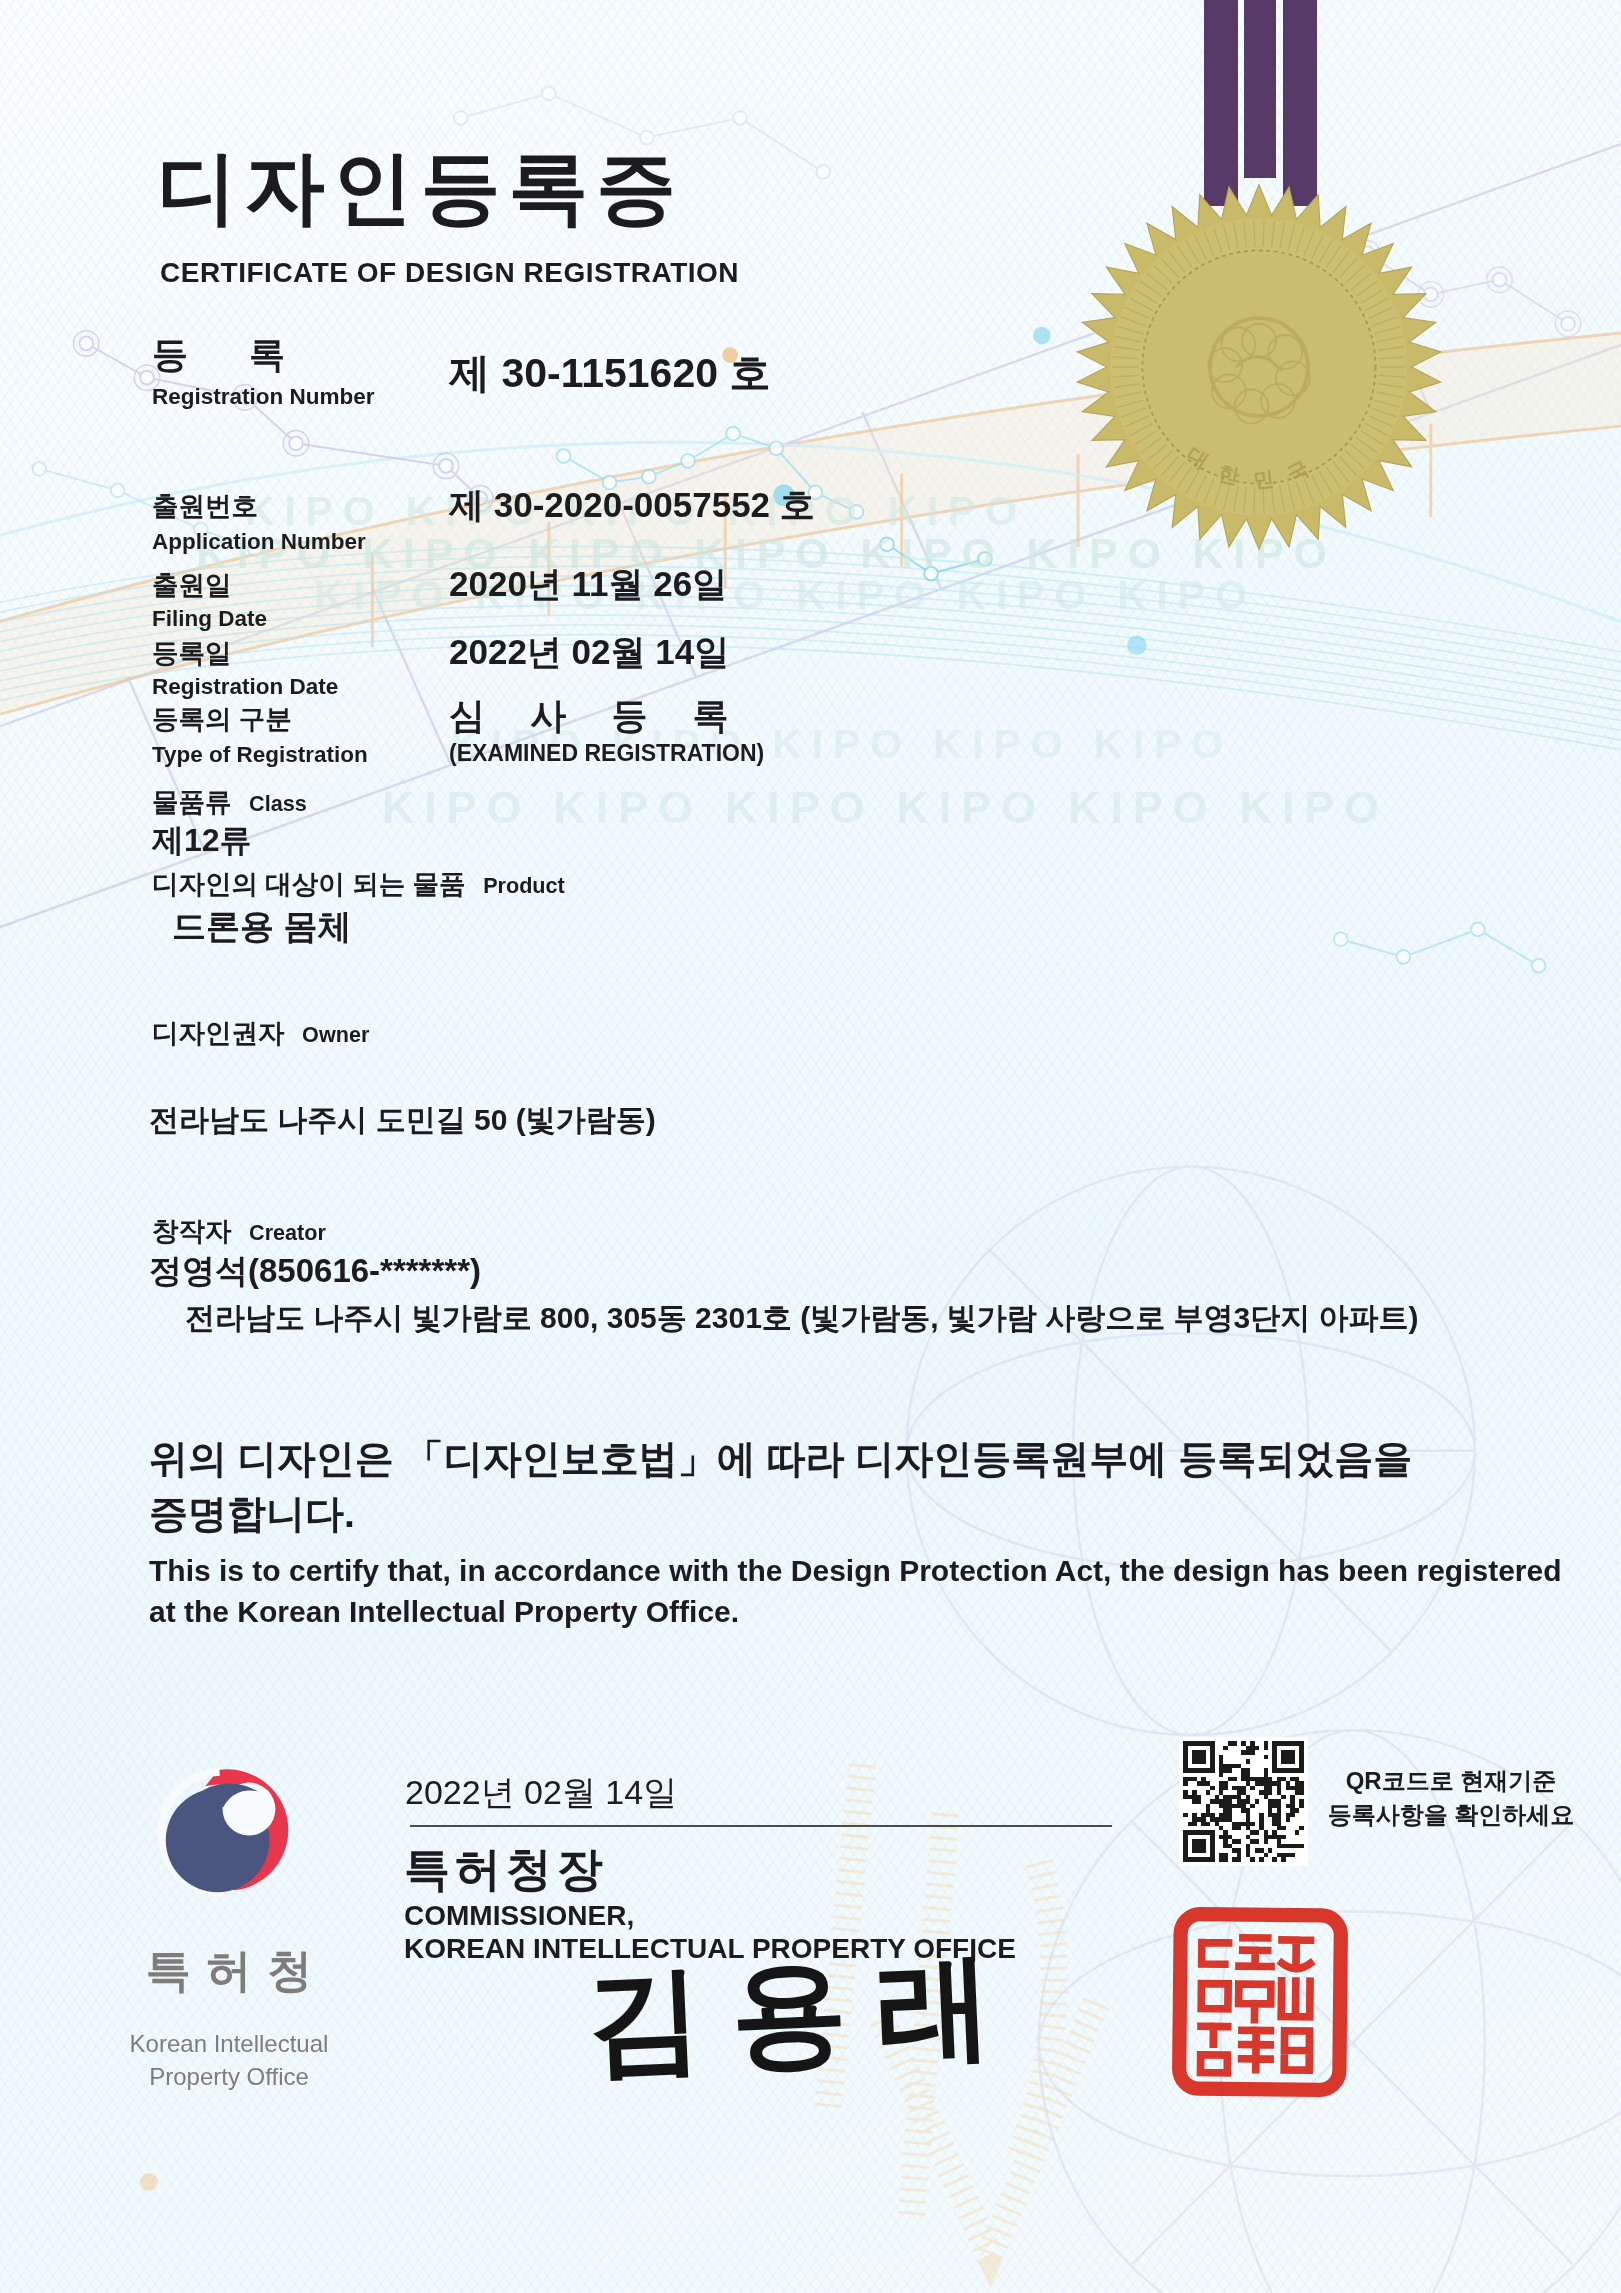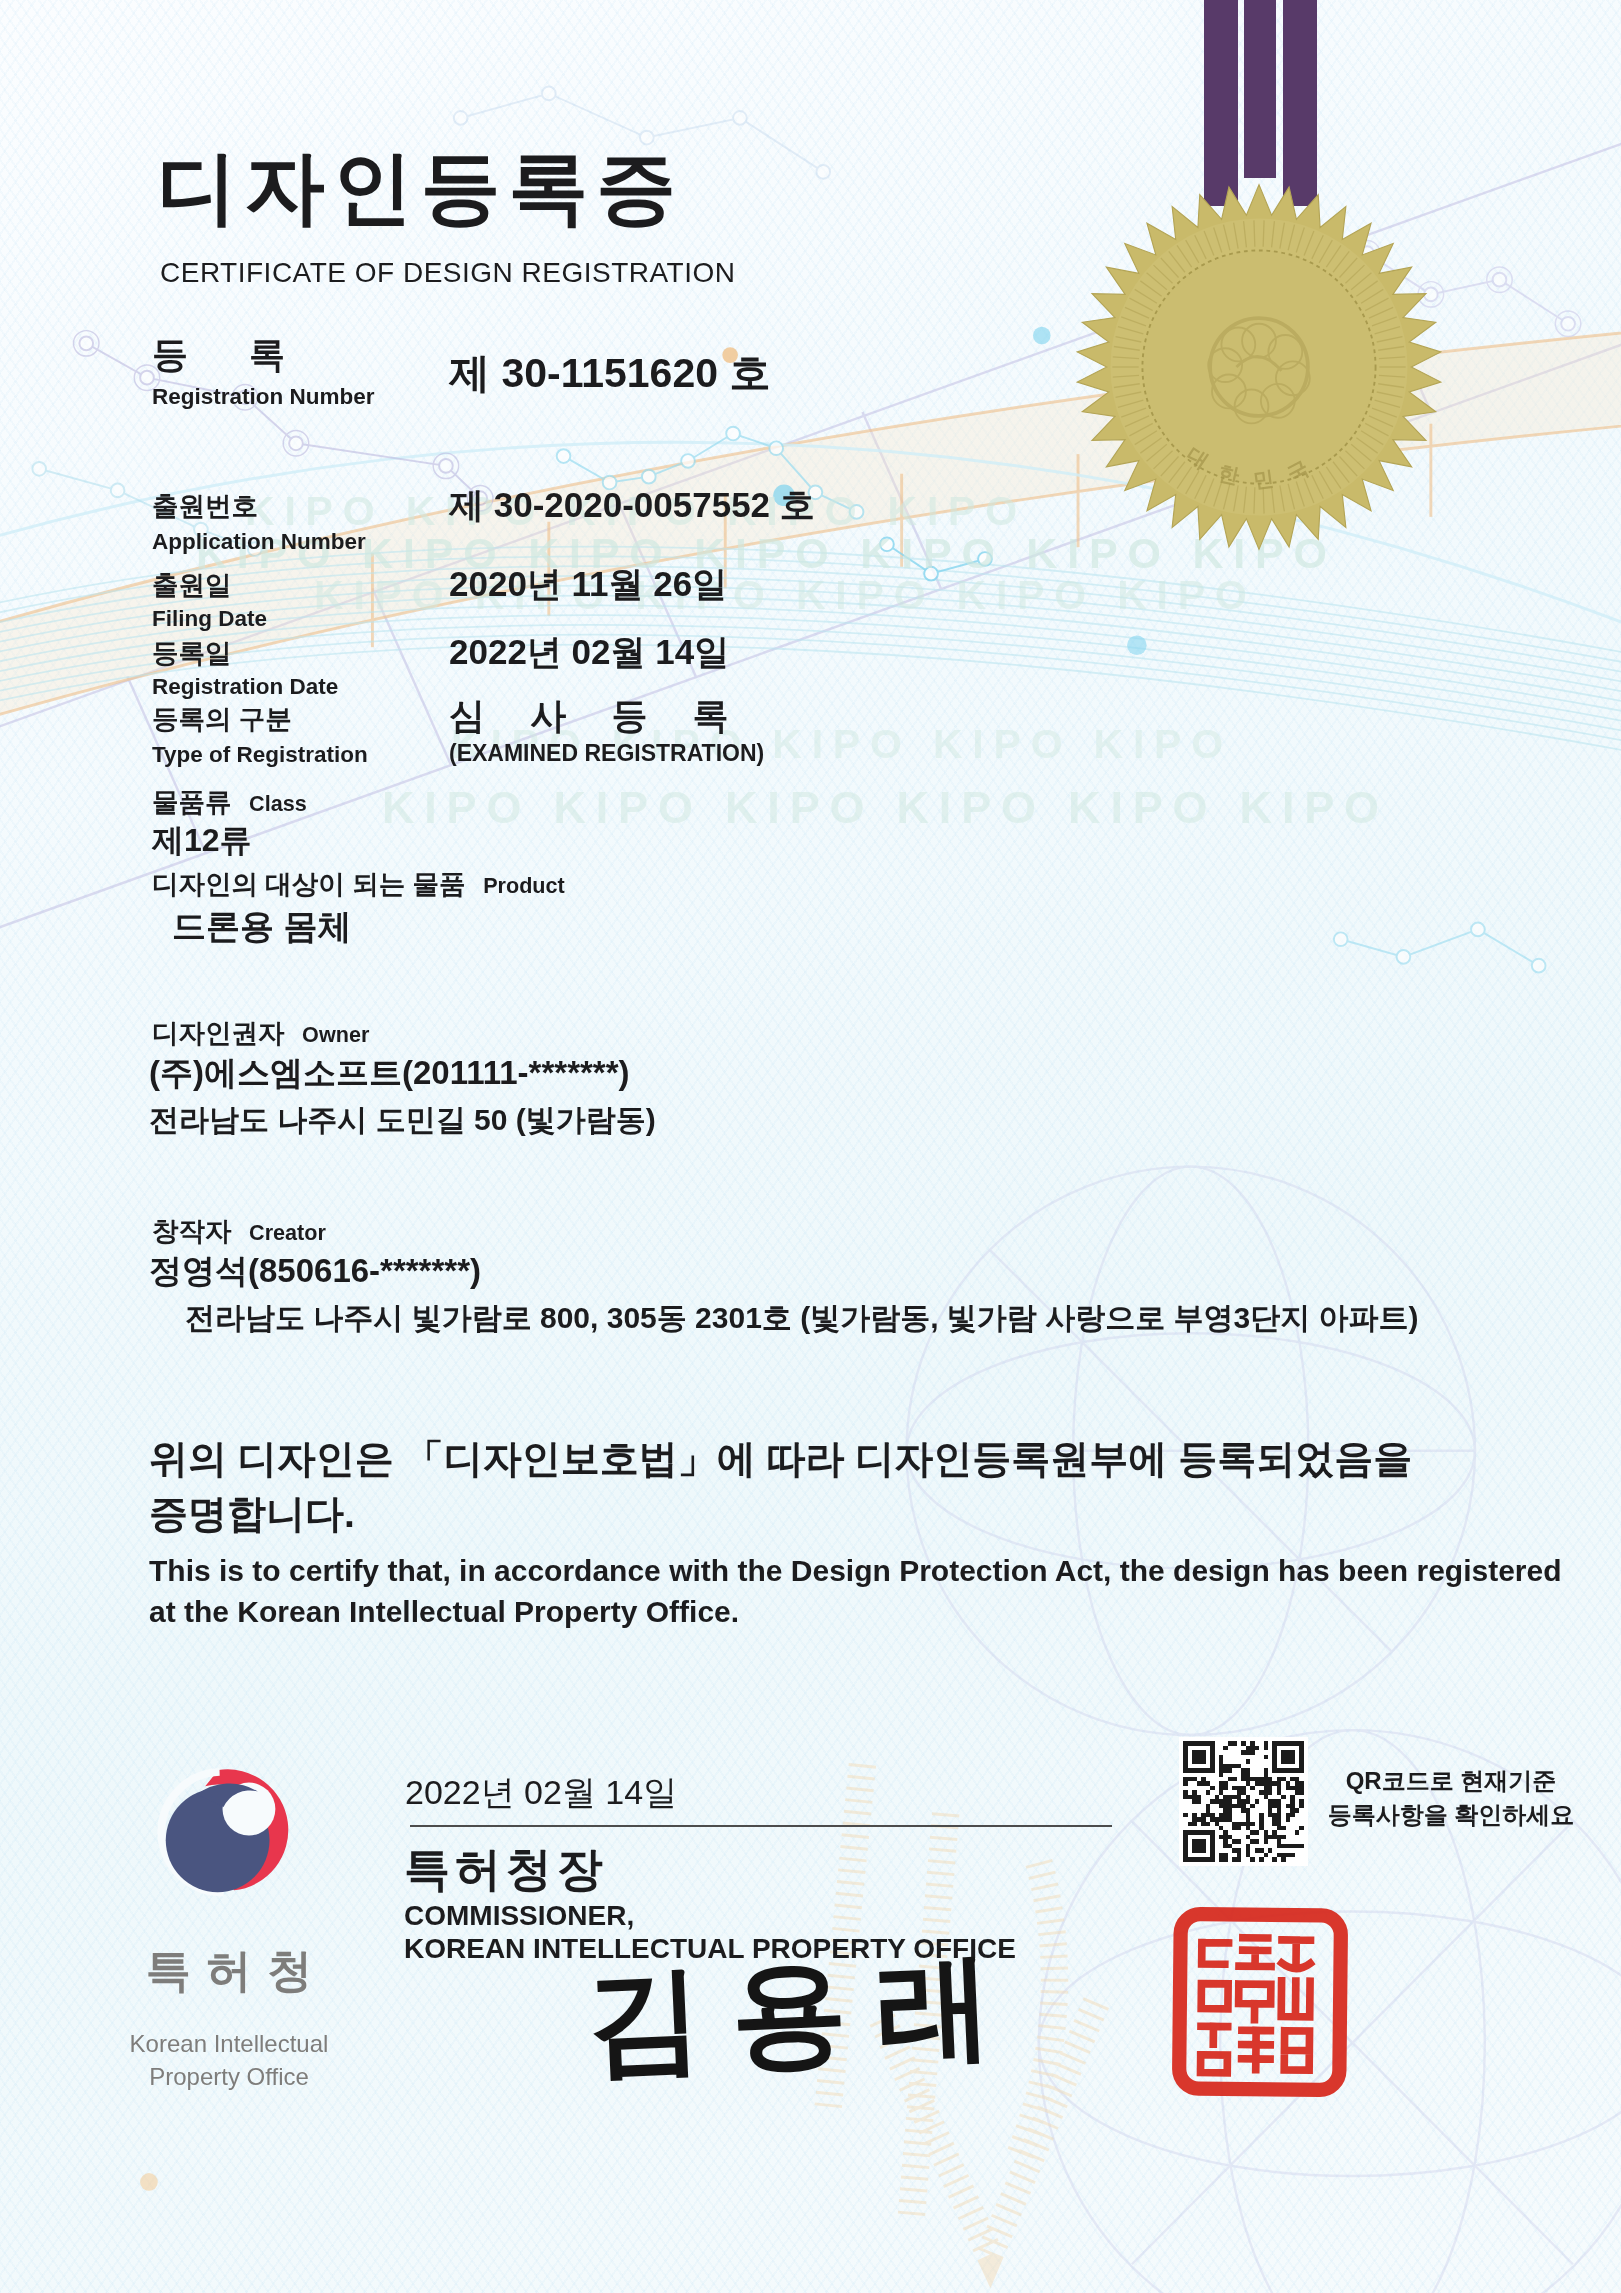--- a/index.html
+++ b/index.html
@@ -10,21 +10,21 @@
       repeating-linear-gradient(-55deg, rgba(140,200,235,.07) 0 2px, transparent 2px 8.8px),
       linear-gradient(160deg,#fbfdff 0%,#f3fafd 35%,#eef8fb 60%,#f6fbfd 100%);
     font-family:"Liberation Sans", sans-serif;color:#1c1c1e;
   }
   .abs{position:absolute;}
   svg{display:block;}
   .bg{left:0;top:0;z-index:0;}
   .wm{color:#cfe8e0;font-weight:700;white-space:nowrap;z-index:0;letter-spacing:9.8px;}
   .ribbon{top:0;width:34px;background:#583a69;z-index:1;}
   .title{left:157px;top:135px;font-size:80px;font-weight:800;letter-spacing:7.8px;z-index:2;}
-  .subtitle{left:160px;top:257px;font-size:28px;font-weight:400;letter-spacing:0.5px;z-index:2;}
+  .subtitle{left:160px;top:257px;font-size:28px;font-weight:700;letter-spacing:0.5px;z-index:2;}
   .lab-ko{font-size:26.5px;font-weight:700;z-index:2;}
   .lab-en{font-size:22.5px;font-weight:700;z-index:2;}
   .val{font-size:35px;font-weight:700;z-index:2;white-space:nowrap;}
   .reg-label{left:152px;top:331px;font-size:36px;font-weight:800;letter-spacing:25.5px;}
   .reg-value{left:449px;top:324px;font-size:41px;font-weight:800;margin-top:22px;}
   .exam{letter-spacing:17.6px;}
   .sect-label{font-size:26.5px;font-weight:600;z-index:2;}
   .sect-label .en{font-size:21.6px;font-weight:600;margin-left:17.6px;}
   .big-val{font-size:34px;font-weight:700;z-index:2;white-space:nowrap;}
   .stmt-ko{left:149px;top:1431px;width:1304px;font-size:39px;font-weight:700;line-height:1.42;word-break:keep-all;z-index:2;}
@@ -338,21 +338,20 @@
   </div>
   <div class="abs" style="left:152px;top:819px;font-size:32px;font-weight:700;z-index:2;">제12류</div>
   <div class="abs sect-label" style="left:152px;top:866px;">
     <span>디자인의 대상이 되는 물품</span><span class="en">Product</span>
   </div>
   <div class="abs big-val" style="left:152px;top:904px;margin-left:20px;">드론용 몸체</div>
 
   <div class="abs sect-label" style="left:152px;top:1015px;">
     <span>디자인권자</span><span class="en">Owner</span>
   </div>
-  <div class="abs" style="left:149px;top:1051px;font-size:33px;font-weight:700;z-index:2;">(주)에스엠소프트(201111-*******)</div>
   <div class="abs" style="left:149px;top:1100px;font-size:30px;font-weight:700;z-index:2;">전라남도 나주시 도민길 50 (빛가람동)</div>
 
   <div class="abs sect-label" style="left:152px;top:1213px;">
     <span>창작자</span><span class="en">Creator</span>
   </div>
   <div class="abs" style="left:149px;top:1249px;font-size:33px;font-weight:700;z-index:2;">정영석(850616-*******)</div>
   <div class="abs" style="left:149px;top:1298px;font-size:30px;font-weight:700;z-index:2;white-space:nowrap;margin-left:36px;">전라남도 나주시 빛가람로 800, 305동 2301호 (빛가람동, 빛가람 사랑으로 부영3단지 아파트)</div>
 
   <div class="abs stmt-ko">위의 디자인은 「디자인보호법」에 따라 디자인등록원부에 등록되었음을 증명합니다.</div>
   <div class="abs stmt-en">This is to certify that, in accordance with the Design Protection Act, the design has been registered at the Korean Intellectual Property Office.</div>

